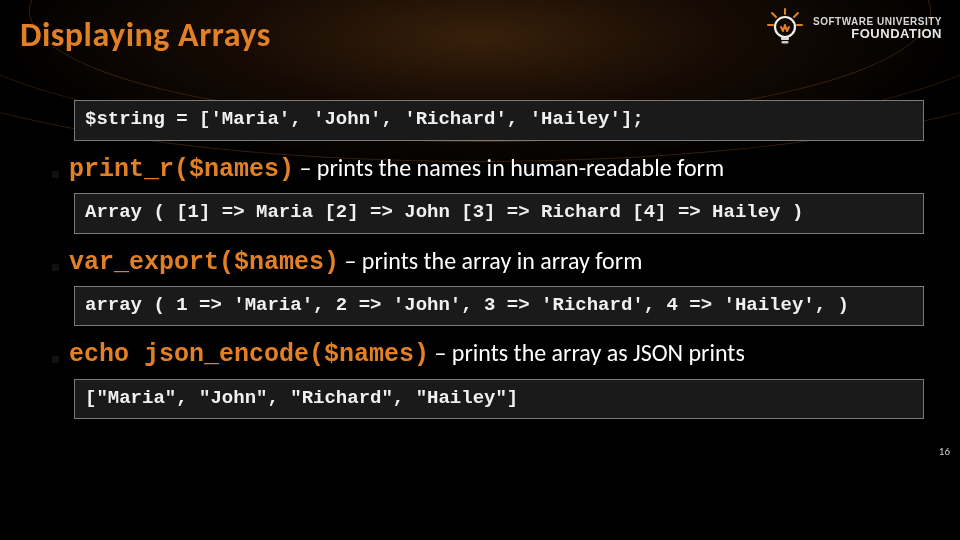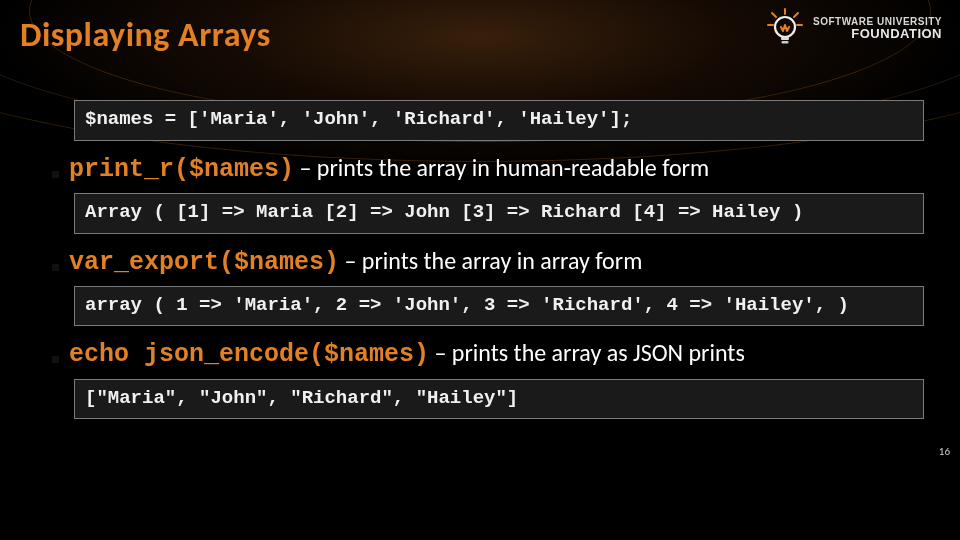--- a/index.html
+++ b/index.html
@@ -179,26 +179,26 @@
     </div>
     <div class="logo-text">
       <div class="l1">SOFTWARE UNIVERSITY</div>
       <div class="l2">FOUNDATION</div>
     </div>
   </div>
 
   <div class="content">
 
 
-    <div class="codebox">$names = ['Maria', 'John', 'Richard', 'Hailey'];</div>
+    <div class="codebox">$string = ['Maria', 'John', 'Richard', 'Hailey'];</div>
 
     <div class="bullet-row sub">
       <div class="bullet-sq dark"></div>
       <div class="txt sub">
-        <span class="mono-inline">print_r($names)</span><span> – prints the array in human-readable form</span>
+        <span class="mono-inline">print_r($names)</span><span> – prints the names in human-readable form</span>
       </div>
     </div>
     <div class="codebox">Array ( [1] =&gt; Maria [2] =&gt; John [3] =&gt; Richard [4] =&gt; Hailey )</div>
 
     <div class="bullet-row sub">
       <div class="bullet-sq dark"></div>
       <div class="txt sub">
         <span class="mono-inline">var_export($names)</span><span> – prints the array in array form</span>
       </div>
     </div>

